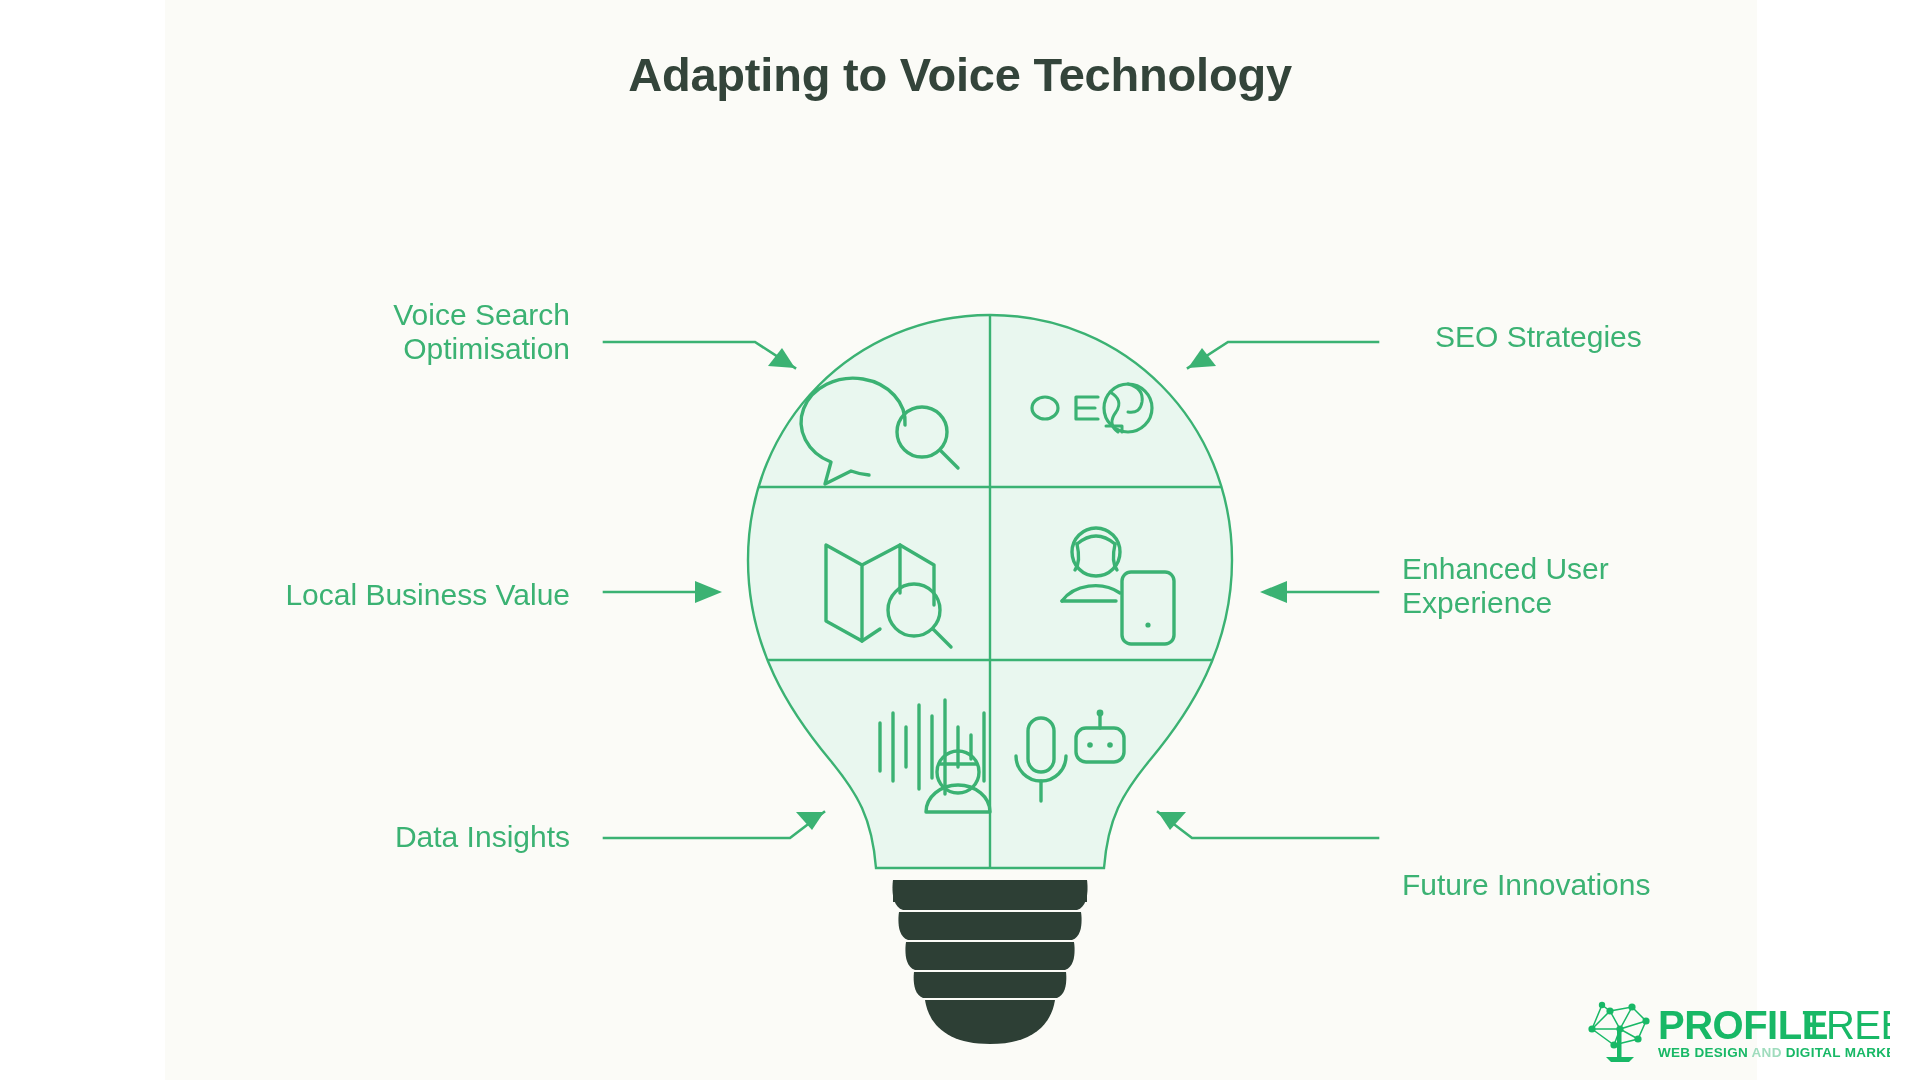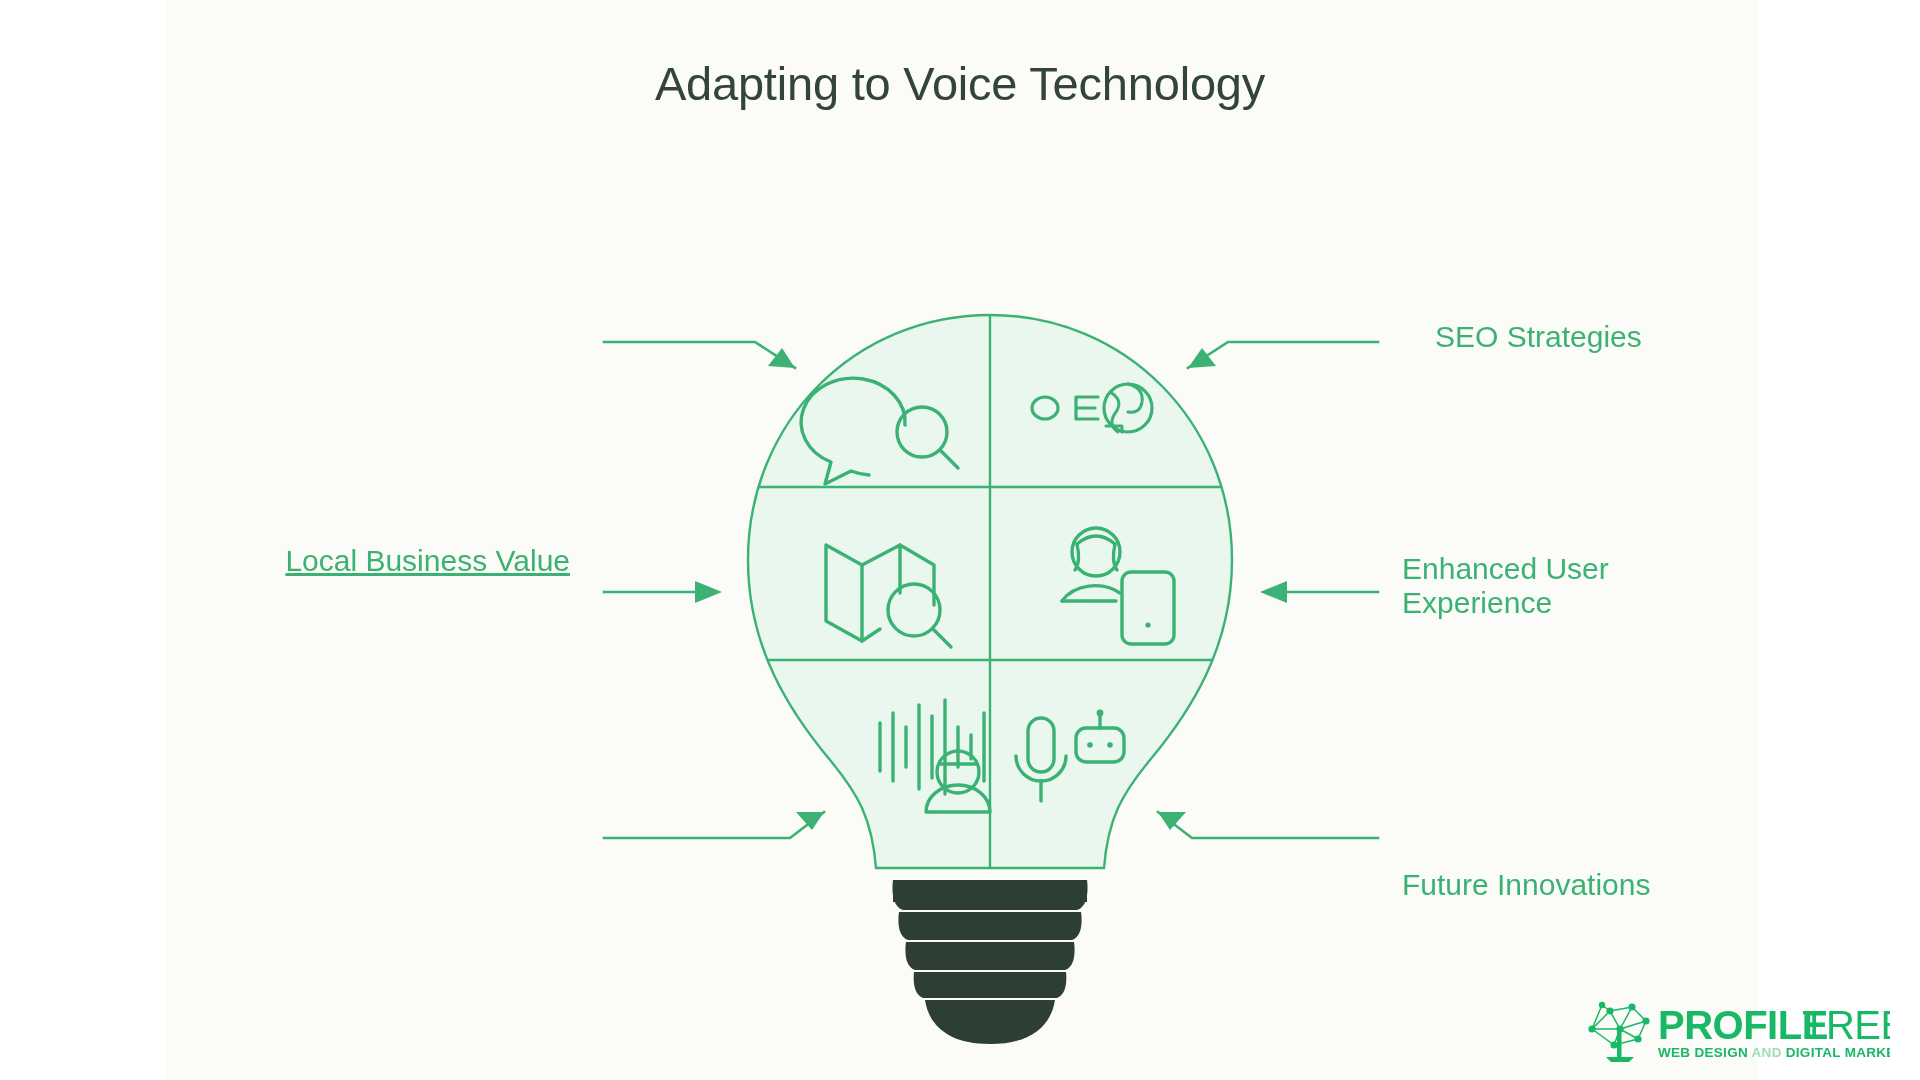--- a/index.html
+++ b/index.html
@@ -16,39 +16,38 @@
     background:#ffffff;
   }
   
   .canvas-bg{
     position:absolute;left:165px;top:0;width:1592px;height:1080px;
     background:#fbfbf7;
   }
   .title{
     position:absolute;left:0;top:48px;width:1920px;
     text-align:center;
-    font-size:47px;font-weight:normal;
+    font-size:47px;font-weight:bold;
     color:#33443a;
     letter-spacing:-0.2px;
     line-height:1.15;
-    margin-top:9px;
   }
   
   .label{
     position:absolute;
     font-size:30px;
     color:#3bb273;
     line-height:1.12;
     white-space:pre-line;
   }
   .label.left{text-align:right;}
   .label.right{text-align:left;}
 
   #label-voice-search{right:1350px;top:298px;width:420px;}
-  #label-local-business{right:1350px;top:544px;width:470px;text-decoration:underline;}
+  #label-local-business{right:1350px;top:578px;width:470px;}
   #label-data-insights{right:1350px;top:820px;width:470px;}
 
   #label-seo{left:1402px;top:320px;width:400px;margin-left:33px;}
   #label-enhanced-ux{left:1402px;top:552px;width:380px;}
   #label-future{left:1402px;top:820px;width:400px;margin-top:48px;}
 
   
   svg.layer{position:absolute;left:0;top:0;width:1920px;height:1080px;overflow:visible;}
 
   .logo{
@@ -58,21 +57,24 @@
 </style>
 </head>
 <body>
 
 <div id="stage">
 
   <div class="canvas-bg"></div>
 
   <div class="title">Adapting to Voice Technology</div>
 
+  <div class="label left" id="label-voice-search">Voice Search
+Optimisation</div>
   <div class="label left" id="label-local-business">Local Business Value</div>
+  <div class="label left" id="label-data-insights">Data Insights</div>
 
   <div class="label right" id="label-seo">SEO Strategies</div>
   <div class="label right" id="label-enhanced-ux">Enhanced User
 Experience</div>
   <div class="label right" id="label-future">Future Innovations</div>
 
   <svg class="layer" viewBox="0 0 1920 1080">
     <defs>
       <clipPath id="bulbClip">
         <path d="M990 315

